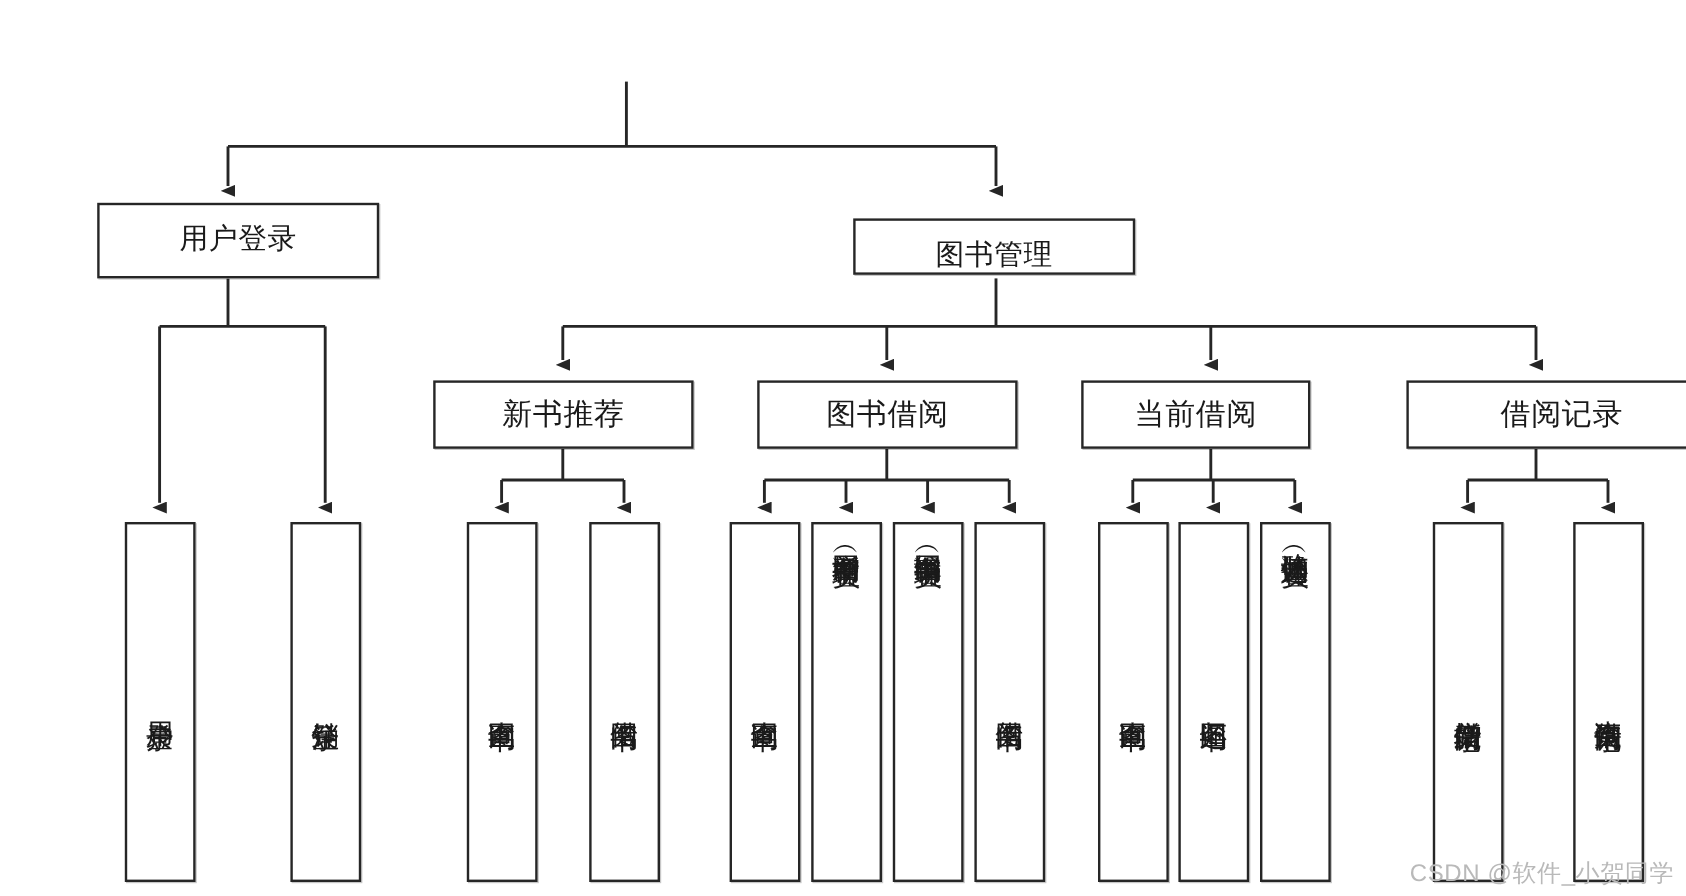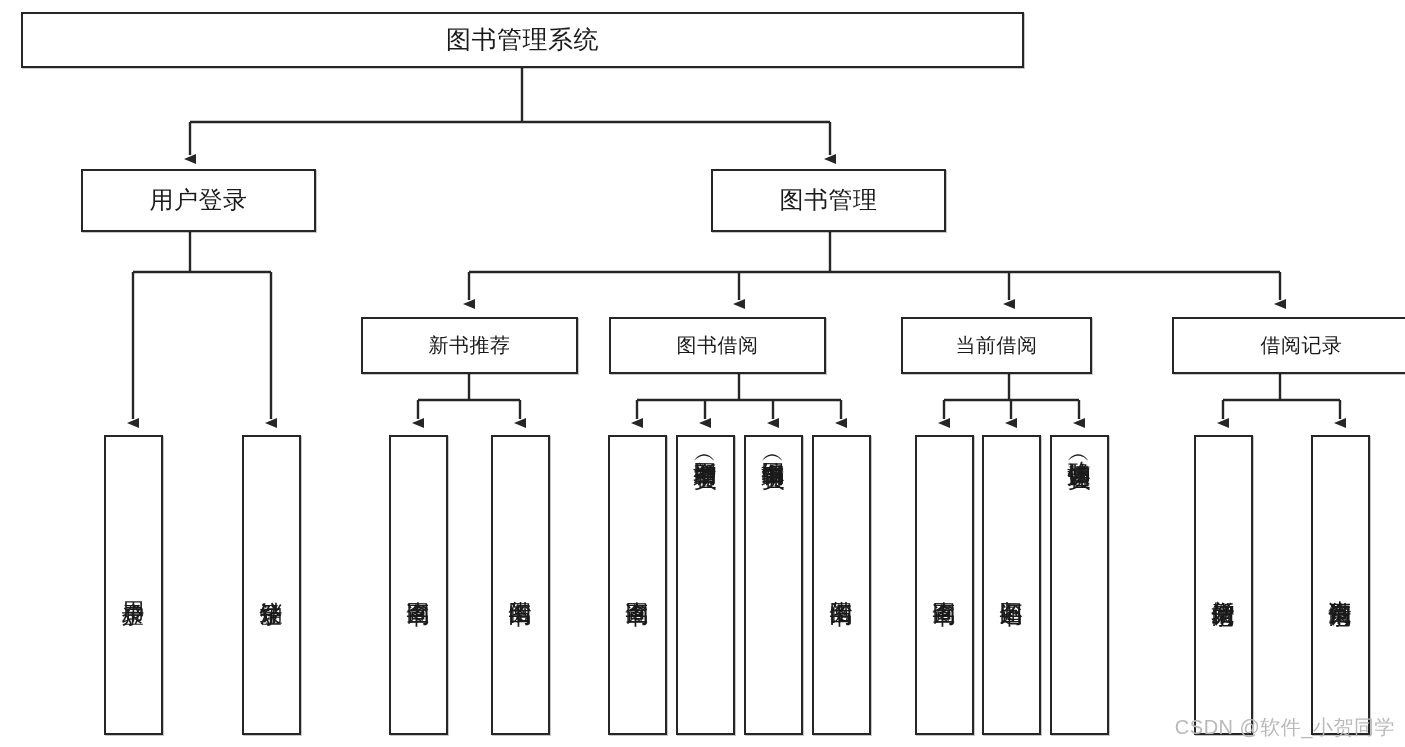--- a/index.html
+++ b/index.html
@@ -39,21 +39,21 @@
   .node-label {
     display: block;
     text-align: center;
     line-height: 1.18;
     letter-spacing: 0.5px;
     color: #1a1a1a;
     font-weight: 400;
   }
   .node-root .node-label { font-size: 25px; }
   .node-l1 .node-label  { font-size: 24px; }
-  .node-l2 .node-label  { font-size: 20px; }
+  .node-l2 .node-label  { font-size: 25px; }
   .node-leaf {
     align-items: flex-start;
     justify-content: center;
     padding-top: 6px;
   }
   .node-leaf .node-label {
     writing-mode: vertical-rl;
     text-orientation: upright;
     font-size: 23px;
     line-height: 1.05;
@@ -126,35 +126,32 @@
       <path d="M 1011 400 L 1011 419" marker-end="url(#arrowhead)"></path>
       <path d="M 1079 400 L 1079 419" marker-end="url(#arrowhead)"></path>
 
       <path d="M 1280 374 L 1280 400"></path>
       <path d="M 1223 400 L 1340 400"></path>
       <path d="M 1223 400 L 1223 419" marker-end="url(#arrowhead)"></path>
       <path d="M 1340 400 L 1340 419" marker-end="url(#arrowhead)"></path>
     </g>
   </svg>
 
-  <div class="node-box node-root" style="left:21px; top:12px; width:1003px; height:56px;">
-    <span class="node-label">图书管理系统</span>
-  </div>
 
   <div class="node-box node-l1" style="left:81px; top:169px; width:235px; height:63px;">
     <span class="node-label">用户登录</span>
   </div>
-  <div class="node-box node-l1" style="left:711px; top:169px; width:235px; height:63px;">
+  <div class="node-box node-l1" style="left:711px; top:182px; width:235px; height:47px;align-items:flex-end;">
     <span class="node-label">图书管理</span>
   </div>
 
   <div class="node-box node-l2" style="left:361px; top:317px; width:217px; height:57px;">
     <span class="node-label">新书推荐</span>
   </div>
-  <div class="node-box node-l2" style="left:609px; top:317px; width:217px; height:57px;">
+  <div class="node-box node-l2" style="left:631px; top:317px; width:217px; height:57px;">
     <span class="node-label">图书借阅</span>
   </div>
   <div class="node-box node-l2" style="left:901px; top:317px; width:191px; height:57px;">
     <span class="node-label">当前借阅</span>
   </div>
   <div class="node-box node-l2" style="left:1172px; top:317px; width:259px; height:57px;">
     <span class="node-label">借阅记录</span>
   </div>
 
   <div class="node-box node-leaf leaf-center" style="left:104px; top:435px; width:59px; height:300px;">

